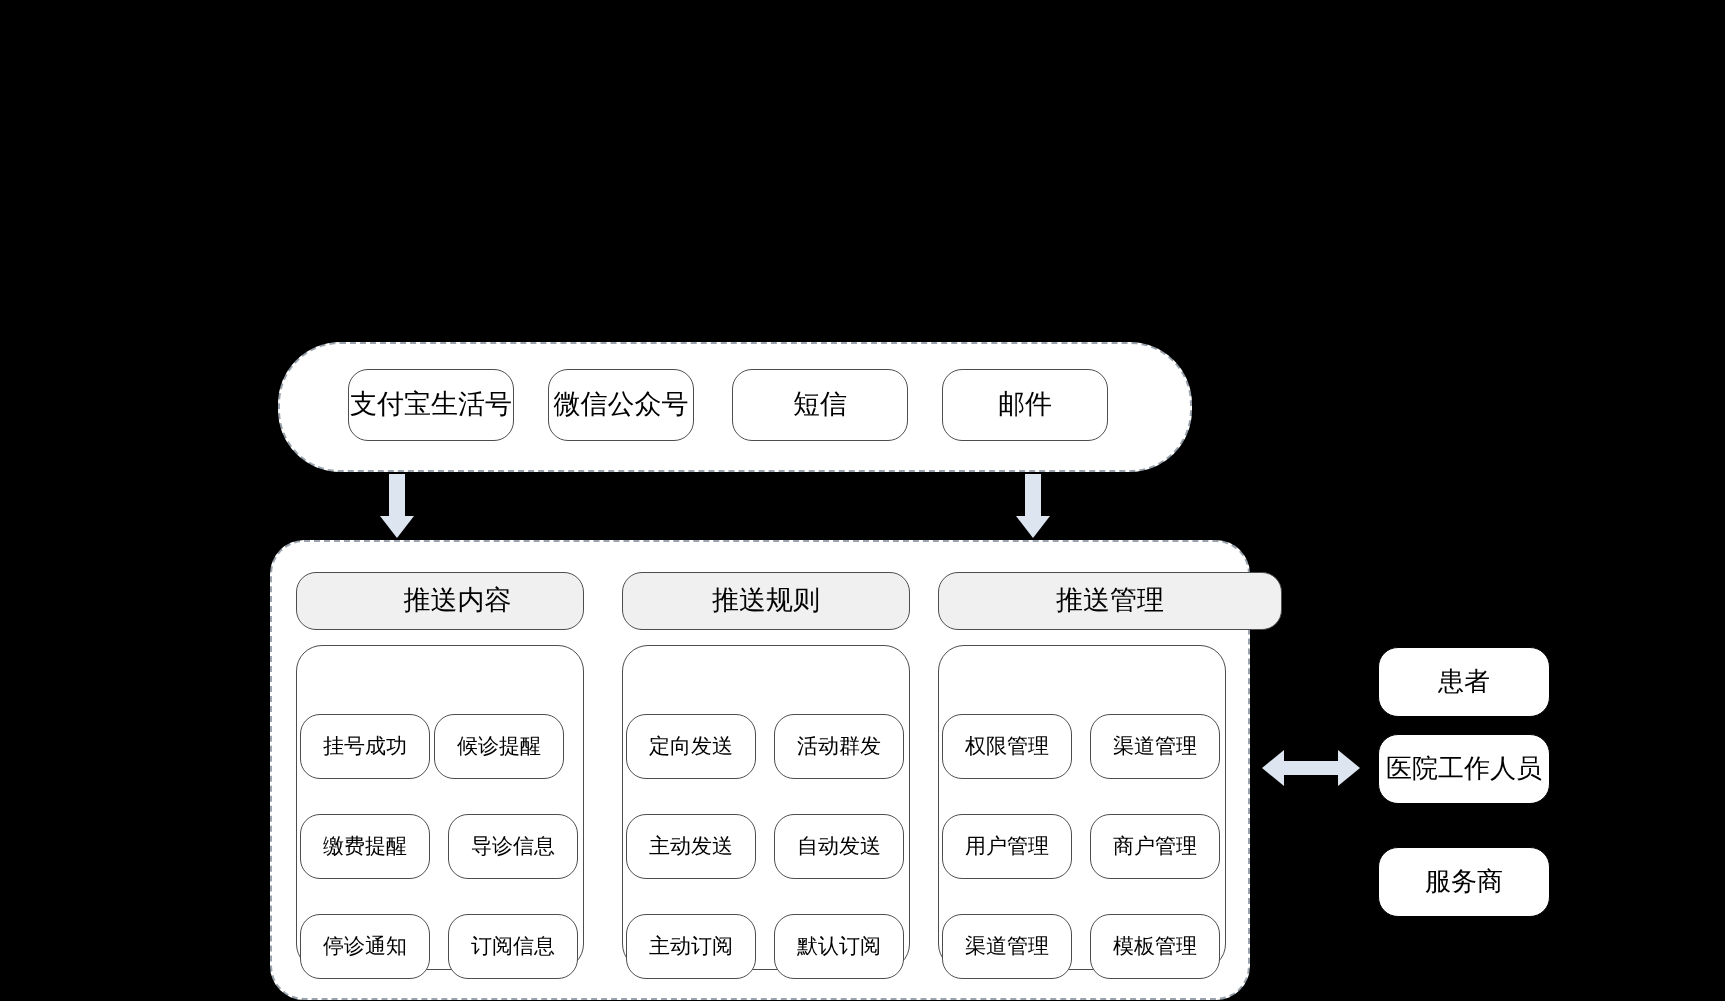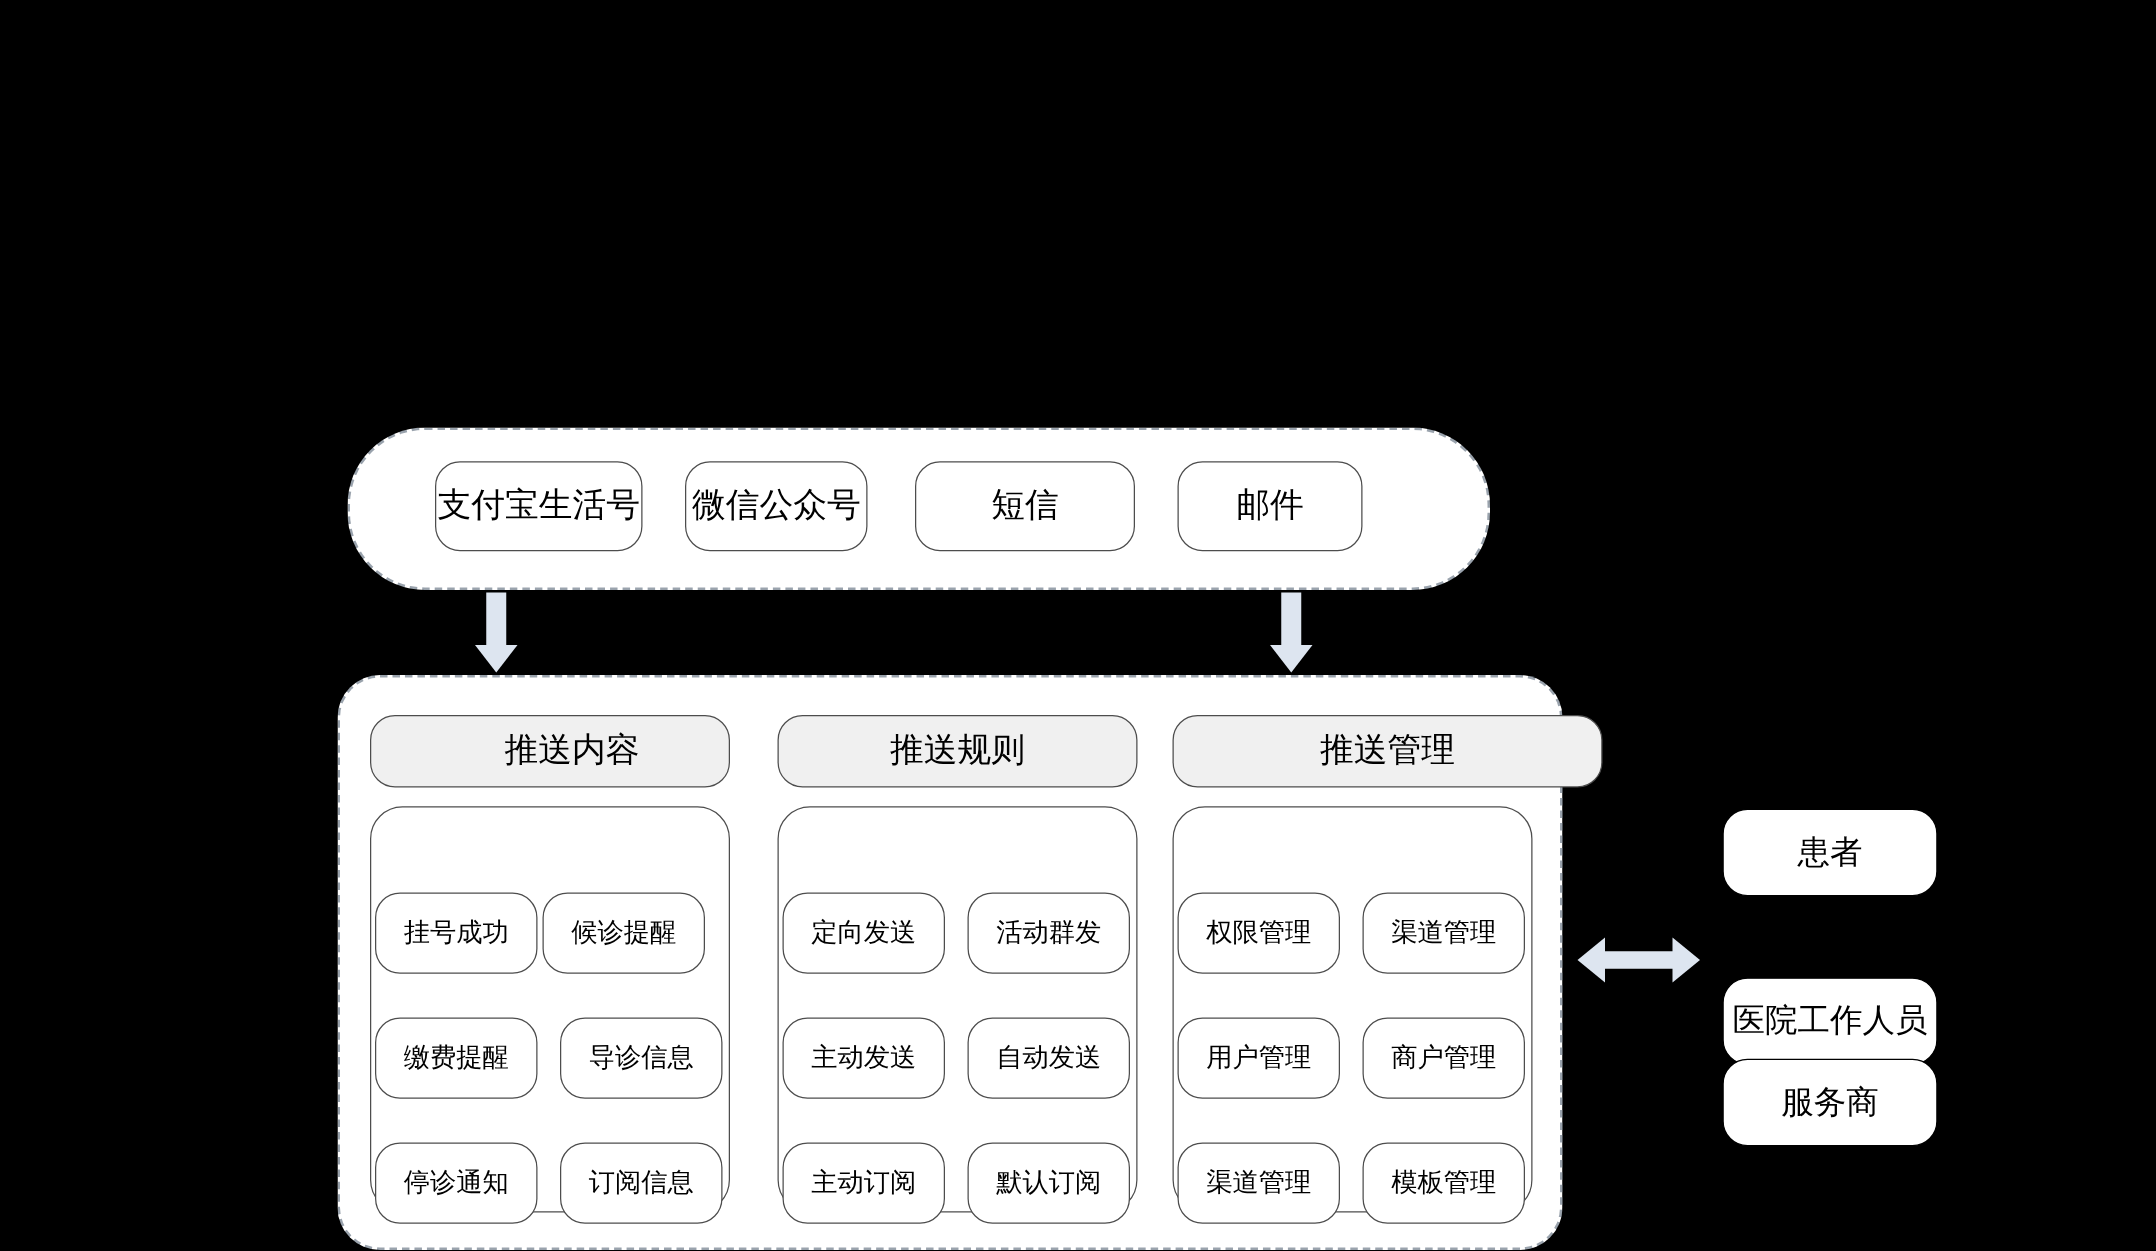--- a/index.html
+++ b/index.html
@@ -160,21 +160,21 @@
 <body>
 
 <div id="channel-panel"></div>
 
 <div class="box channel-item" style="left:348px; width:166px;">支付宝生活号</div>
 
 <div class="box channel-item" style="left:548px; width:146px;">微信公众号</div>
 
 <div class="box channel-item" style="left:732px; width:176px;">短信</div>
 
-<div class="box channel-item" style="left:942px; width:148px;">邮件</div>
+<div class="box channel-item" style="left:942px; width:166px;">邮件</div>
 
 <div class="arrow-down" style="left:380px; top:474px; height:64px;">
   <div class="shaft" style="height:42px;"></div>
   <div class="head" style="top:42px;"></div>
 </div>
 
 <div class="arrow-down" style="left:1016px; top:474px; height:64px;">
   <div class="shaft" style="height:42px;"></div>
   <div class="head" style="top:42px;"></div>
 </div>
@@ -211,14 +211,14 @@
 <div class="box leaf" style="left:942px; top:875px;">渠道管理</div>
 <div class="box leaf" style="left:1090px; top:875px;">模板管理</div>
 
 <div id="arrow-horizontal">
   <div class="h-head-l"></div>
   <div class="h-shaft"></div>
   <div class="h-head-r"></div>
 </div>
 
 <div class="box actor" style="top:647px;">患者</div>
-<div class="box actor" style="top:782px;">医院工作人员</div>
+<div class="box actor" style="top:734px;">医院工作人员</div>
 <div class="box actor" style="top:847px;">服务商</div>
 
 </body></html>

